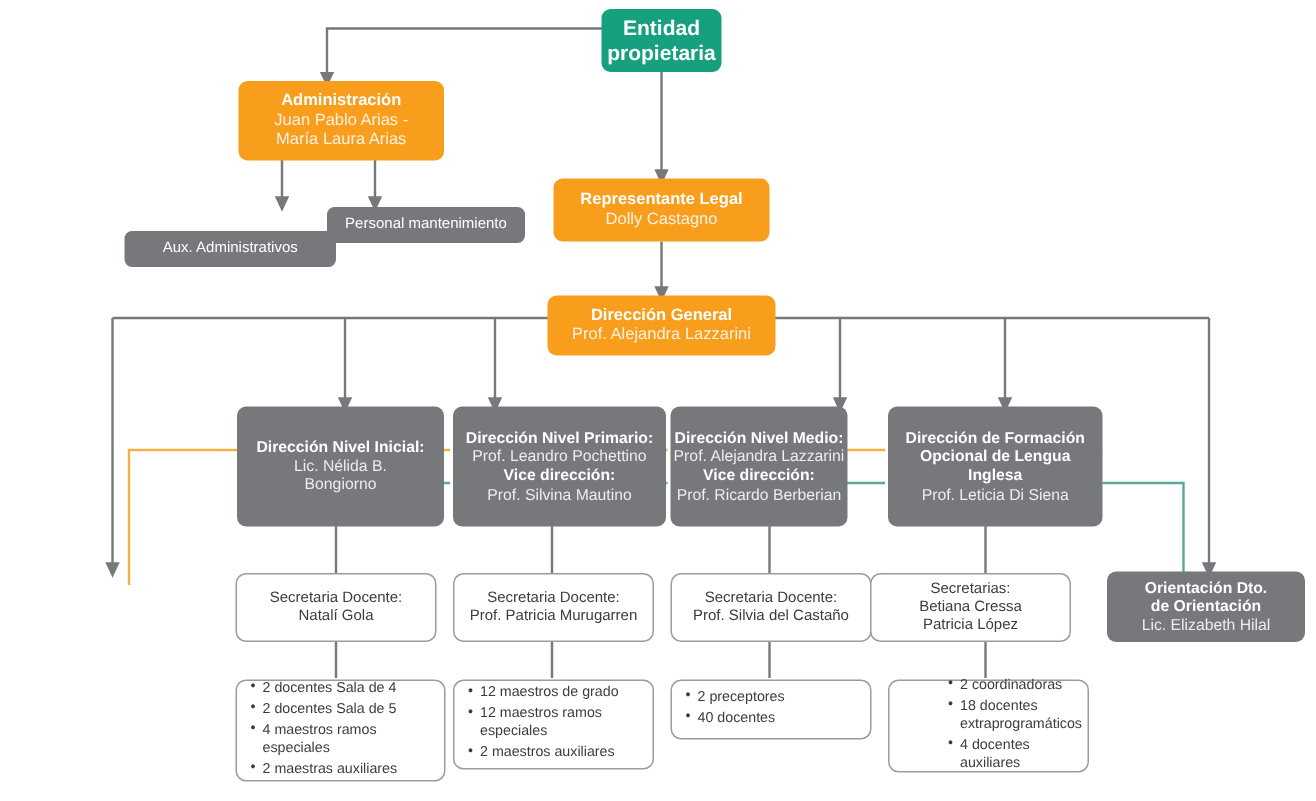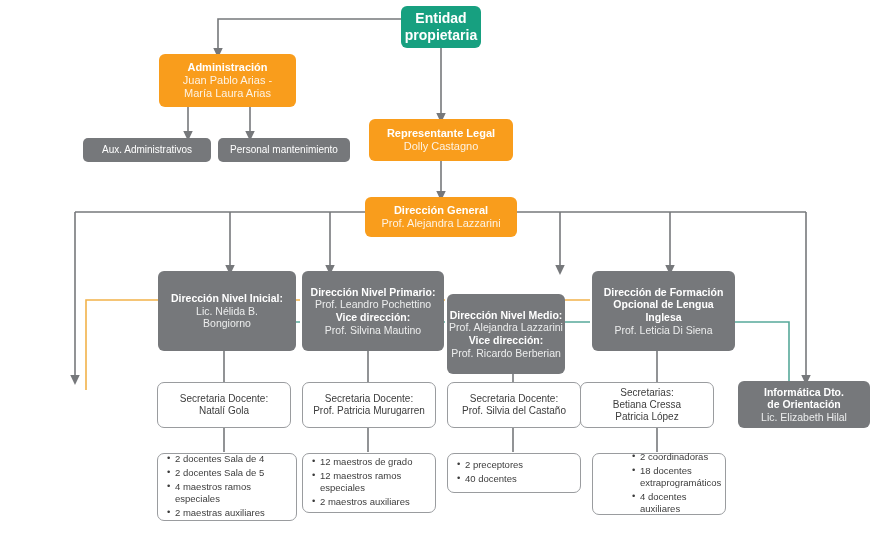--- a/index.html
+++ b/index.html
@@ -163,21 +163,21 @@
     <span class="line">Entidad</span>
     <span class="line">propietaria</span>
   </div>
 
   <div class="node n-orange" style="left:159px; top:54px; width:137px; height:53px;">
     <span class="line t1">Administración</span>
     <span class="line t2">Juan Pablo Arias -</span>
     <span class="line t2">María Laura Arias</span>
   </div>
 
-  <div class="node n-pill" style="left:83px; top:138px; width:128px; height:24px;">
+  <div class="node n-pill" style="left:83px; top:154px; width:141px; height:24px;">
     <span class="line">Aux. Administrativos</span>
   </div>
 
   <div class="node n-pill" style="left:218px; top:138px; width:132px; height:24px;">
     <span class="line">Personal mantenimiento</span>
   </div>
 
   <div class="node n-orange" style="left:369px; top:119px; width:144px; height:42px;">
     <span class="line t1">Representante Legal</span>
     <span class="line t2">Dolly Castagno</span>
@@ -194,37 +194,37 @@
     <span class="line t2">Bongiorno</span>
   </div>
 
   <div class="node n-gray" style="left:302px; top:271px; width:142px; height:80px;">
     <span class="line t1">Dirección Nivel Primario:</span>
     <span class="line t2">Prof. Leandro Pochettino</span>
     <span class="line t1">Vice dirección:</span>
     <span class="line t2">Prof. Silvina Mautino</span>
   </div>
 
-  <div class="node n-gray" style="left:447px; top:271px; width:118px; height:80px;margin-top:23px;">
+  <div class="node n-gray" style="left:447px; top:271px; width:118px; height:80px;">
     <span class="line t1">Dirección Nivel Medio:</span>
     <span class="line t2">Prof. Alejandra Lazzarini</span>
     <span class="line t1">Vice dirección:</span>
     <span class="line t2">Prof. Ricardo Berberian</span>
   </div>
 
   <div class="node n-gray" style="left:592px; top:271px; width:143px; height:80px;">
     <span class="line t1">Dirección de Formación</span>
     <span class="line t1">Opcional de Lengua</span>
     <span class="line t1">Inglesa</span>
     <span class="line t2">Prof. Leticia Di Siena</span>
   </div>
 
 
   <div class="node n-gray" style="left:738px; top:381px; width:132px; height:47px;">
-    <span class="line t1">Informática Dto.</span>
+    <span class="line t1">Orientación Dto.</span>
     <span class="line t1">de Orientación</span>
     <span class="line t2">Lic. Elizabeth Hilal</span>
   </div>
 
   <div class="node n-white" style="left:157px; top:382px; width:134px; height:46px;">
     <span class="line t1">Secretaria Docente:</span>
     <span class="line t2">Natalí Gola</span>
   </div>
 
   <div class="node n-white" style="left:302px; top:382px; width:134px; height:46px;">

